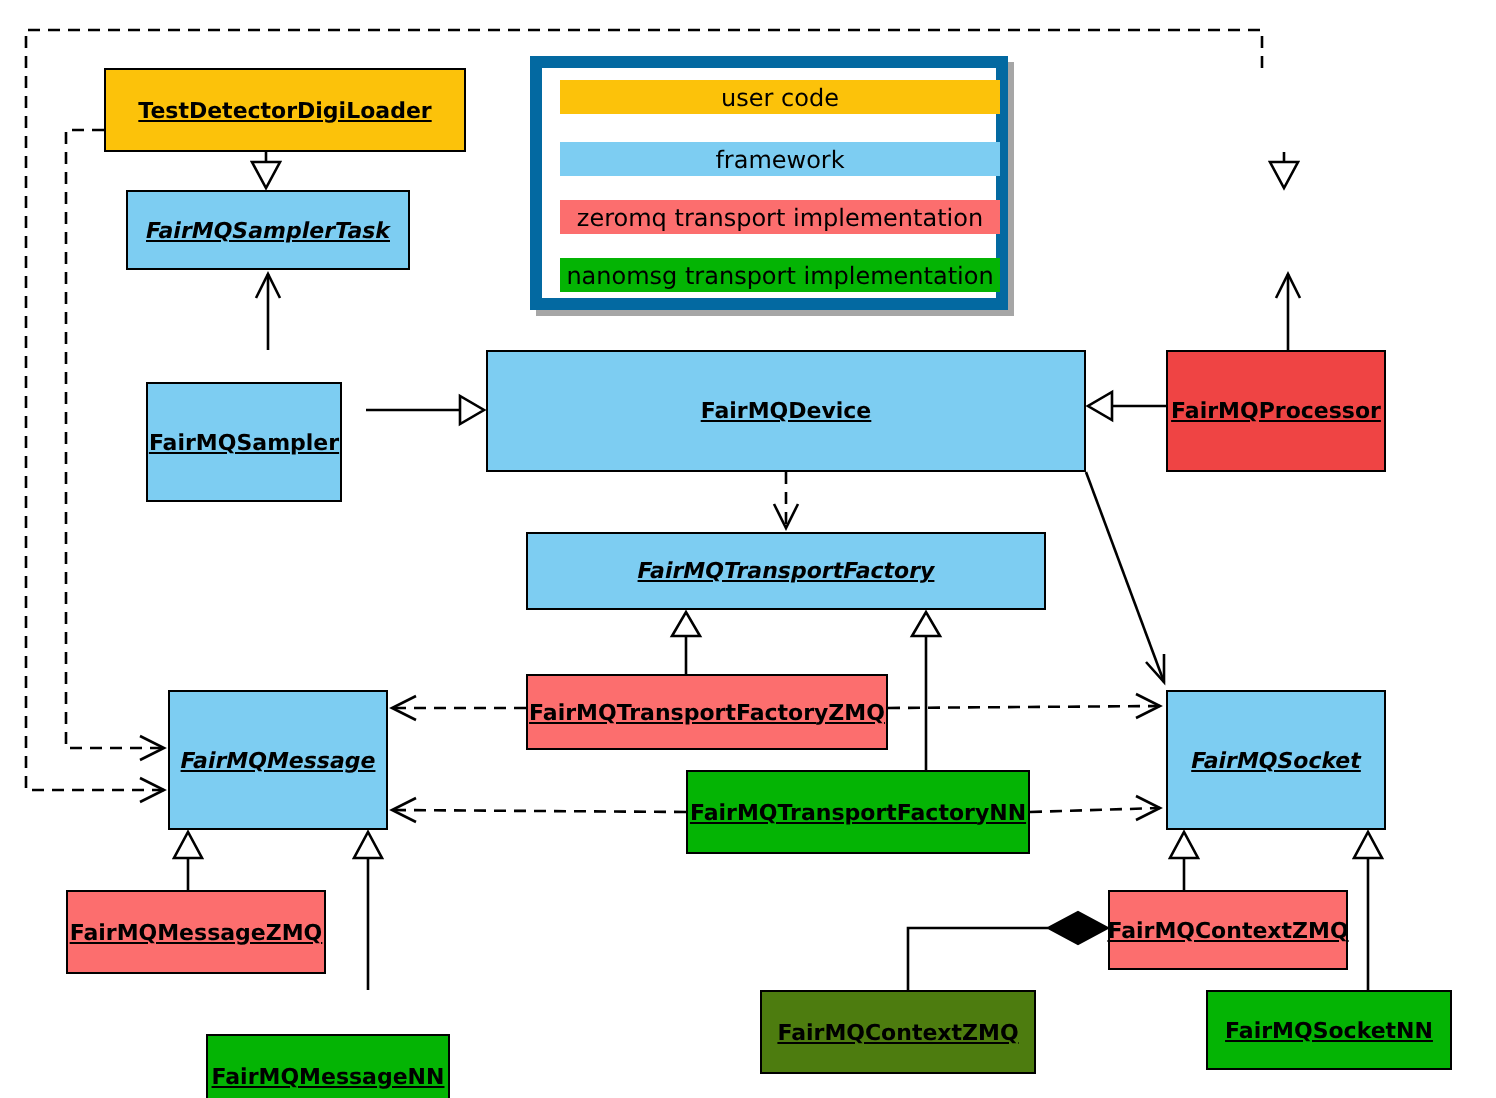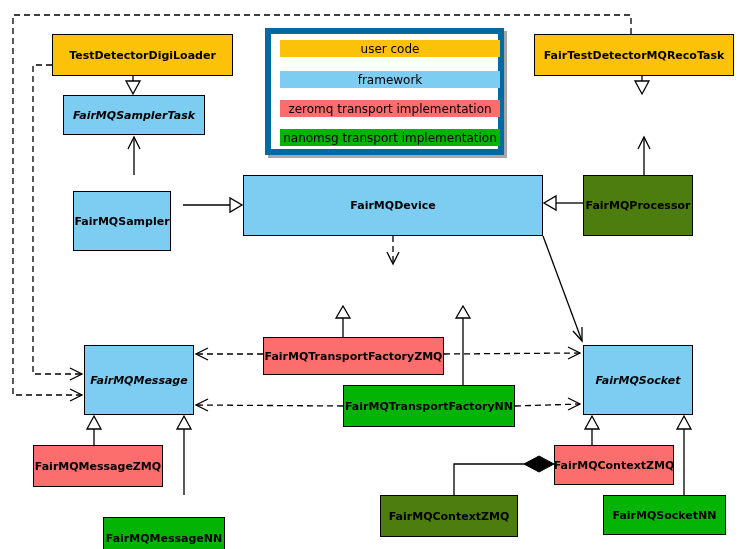--- a/index.html
+++ b/index.html
@@ -1,42 +1,42 @@
 <!DOCTYPE html>
 <html><head>
 <meta charset="utf-8">
 <style>
   html,body{margin:0;padding:0;background:#fff;}
   .stage{position:relative;width:748px;height:549px;background:#fff;
          font-family:"DejaVu Sans","Liberation Sans",sans-serif;overflow:hidden;}
   .node{position:absolute;box-sizing:border-box;border:1.4px solid #000;
         display:flex;align-items:center;justify-content:center;
-        font-weight:bold;font-size:11px;color:#000;white-space:nowrap;}
+        font-weight:bold;font-size:11px;color:#000;white-space:nowrap;text-decoration:underline;}
   .node.abstract{font-style:italic;}
   .legend{position:absolute;left:265px;top:28px;width:239px;height:127px;background:#fff;
           border:6px solid #0369a1;box-shadow:3px 3px 0 #a6a6a6;box-sizing:border-box;}
   .legend-bar{position:absolute;left:9px;width:220px;height:17px;display:flex;
               align-items:center;justify-content:center;font-size:12px;color:#000;}
   .edges{position:absolute;left:0;top:0;pointer-events:none;}
   .edges line,.edges polyline{stroke:#000;stroke-width:1.3;fill:none;}
   .edges .tri{fill:#fff;stroke:#000;stroke-width:1.3;}
   .edges .dashed{stroke-dasharray:6 4;}
   .edges .diamond{fill:#000;stroke:#000;stroke-width:1;}
 </style>
 </head>
 <body>
 
 <div class="stage">
 
   <div class="node" style="left: 52px; top: 34px; width: 181px; height: 42px; background: rgb(252, 194, 10);">TestDetectorDigiLoader</div>
-  <div class="node" style="left: 534px; top: 34px; width: 200px; height: 42px; background: rgb(252, 194, 10);">FairTestDetectorMQRecoTask</div>
   <div class="node abstract" style="left: 63px; top: 95px; width: 142px; height: 40px; background: rgb(125, 205, 242);">FairMQSamplerTask</div>
   <div class="node" style="left: 73px; top: 191px; width: 98px; height: 60px; background: rgb(125, 205, 242);">FairMQSampler</div>
   <div class="node" style="left: 243px; top: 175px; width: 300px; height: 61px; background: rgb(125, 205, 242);">FairMQDevice</div>
-  <div class="node" style="left: 583px; top: 175px; width: 110px; height: 61px; background: #4d7c0f;">FairMQProcessor</div>
+  <div class="node" style="left: 583px; top: 175px; width: 110px; height: 61px; background: #ef4444;">FairMQProcessor</div>
+  <div class="node abstract" style="left: 263px; top: 266px; width: 260px; height: 39px; background: rgb(125, 205, 242);">FairMQTransportFactory</div>
   <div class="node abstract" style="left: 84px; top: 345px; width: 110px; height: 70px; background: rgb(125, 205, 242);">FairMQMessage</div>
   <div class="node abstract" style="left: 583px; top: 345px; width: 110px; height: 70px; background: rgb(125, 205, 242);">FairMQSocket</div>
   <div class="node" style="left: 263px; top: 337px; width: 181px; height: 38px; background: rgb(252, 110, 110);">FairMQTransportFactoryZMQ</div>
   <div class="node" style="left: 343px; top: 385px; width: 172px; height: 42px; background: rgb(4, 180, 4);">FairMQTransportFactoryNN</div>
   <div class="node" style="left: 33px; top: 445px; width: 130px; height: 42px; background: rgb(252, 110, 110);">FairMQMessageZMQ</div>
   <div class="node" style="left: 103px; top: 517px; width: 122px; height: 42px; background: rgb(4, 180, 4);">FairMQMessageNN</div>
   <div class="node" style="left: 554px; top: 445px; width: 120px; height: 40px; background: rgb(252, 110, 110);">FairMQContextZMQ</div>
   <div class="node" style="left: 380px; top: 495px; width: 138px; height: 42px; background: #4d7c0f;">FairMQContextZMQ</div>
   <div class="node" style="left: 603px; top: 495px; width: 123px; height: 40px; background: rgb(4, 180, 4);">FairMQSocketNN</div>
 

